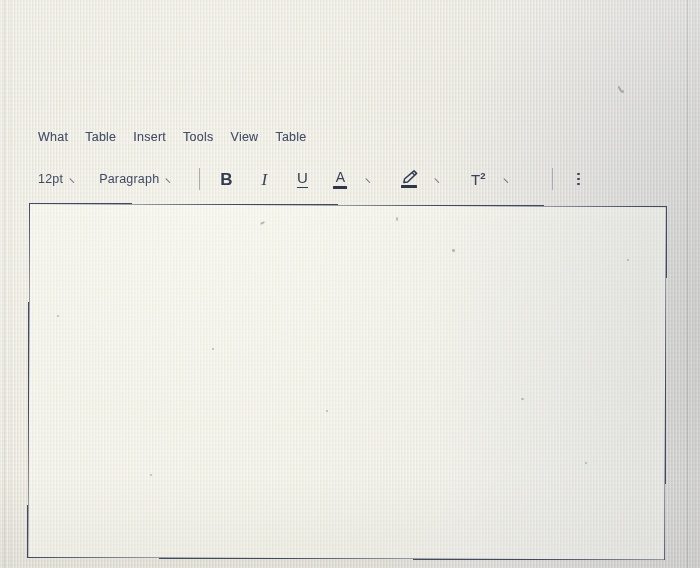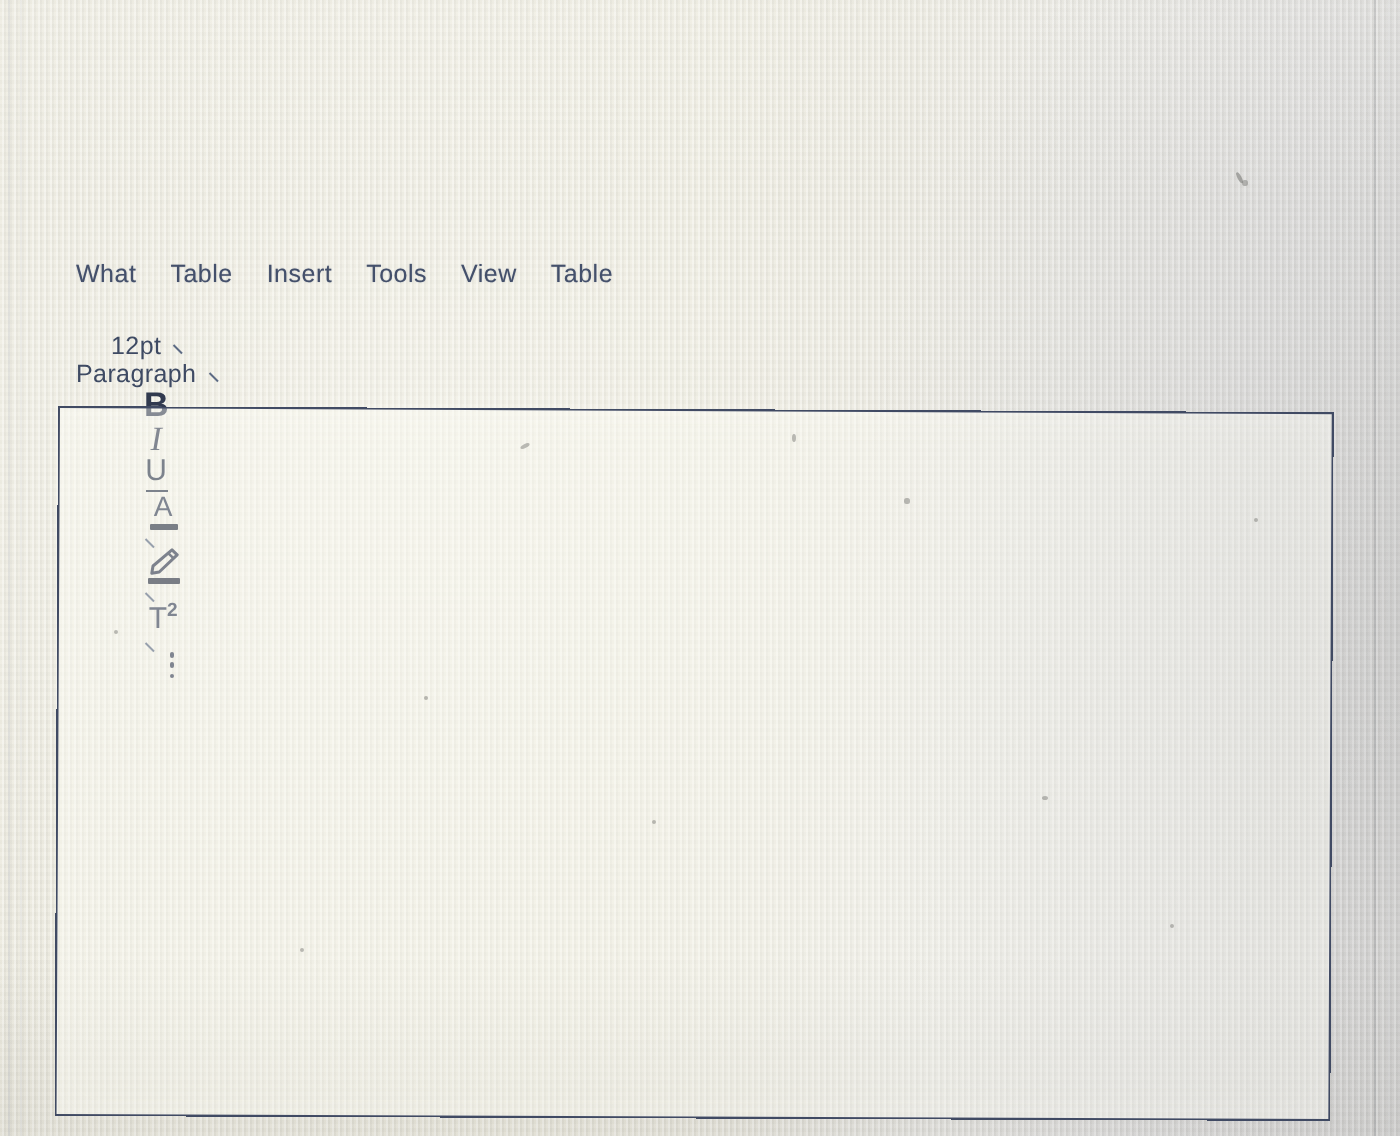--- a/index.html
+++ b/index.html
@@ -144,21 +144,20 @@
   }
 
   
   #toolbar {
     position: absolute;
     left: 38px;
     top: 166px;
     display: flex;
     align-items: center;
     height: 26px;
-    flex-direction: column;
   }
   .tb-select {
     display: flex;
     align-items: center;
     gap: 7px;
     cursor: pointer;
     margin-right: 20px;
   }
   .tb-select .lbl {
     font-family: "Liberation Sans", sans-serif;

